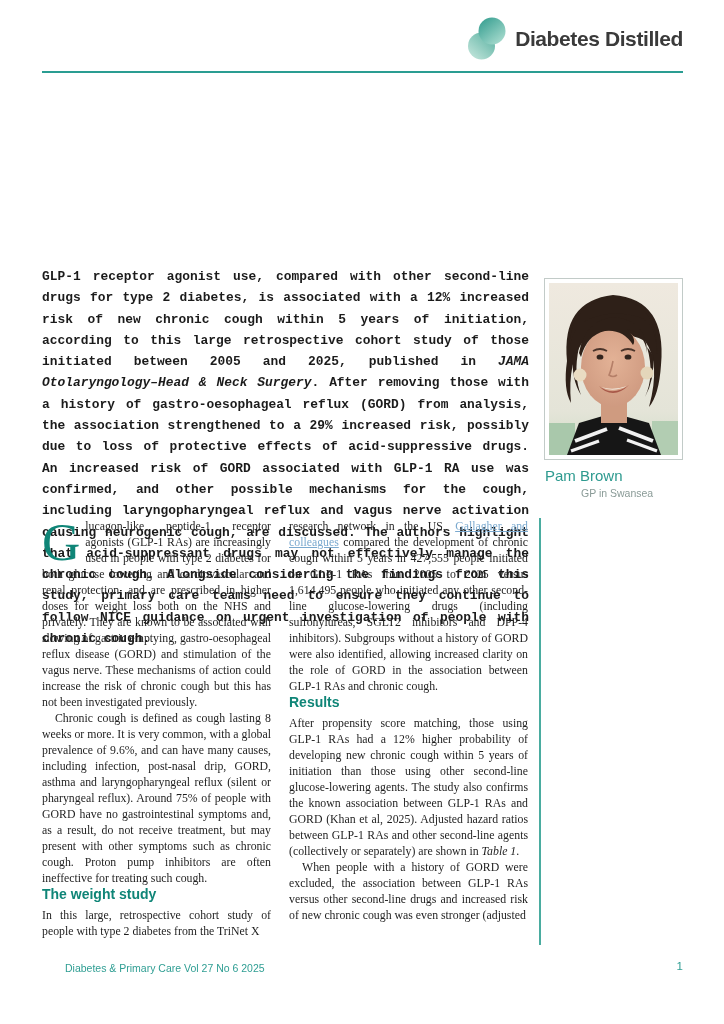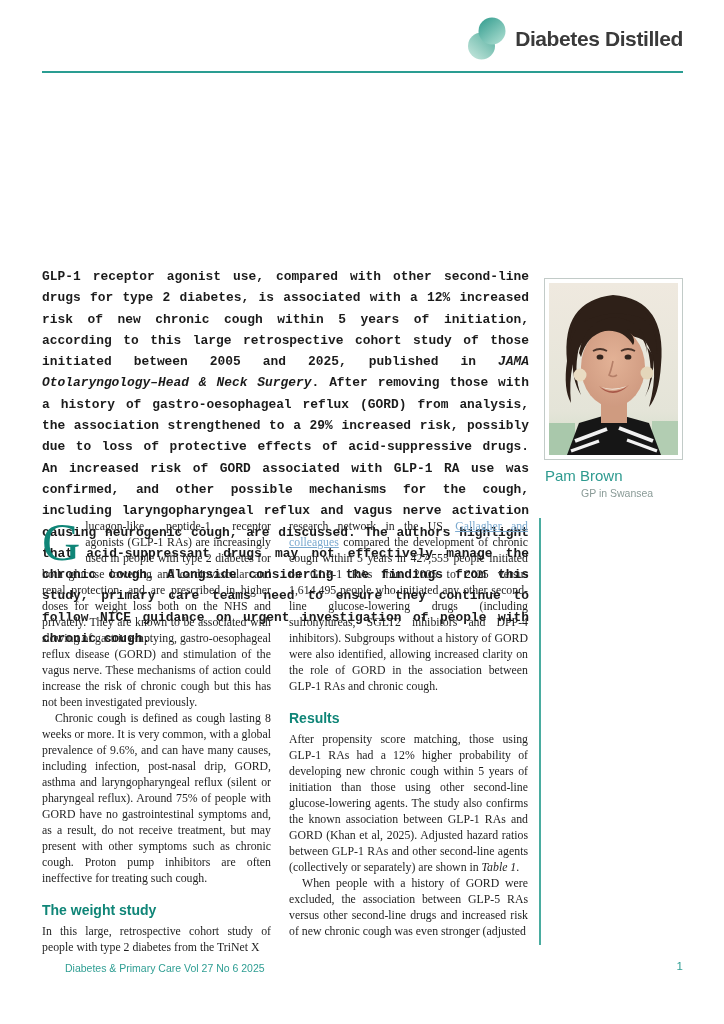--- a/index.html
+++ b/index.html
@@ -55,21 +55,21 @@
     font-family:"Liberation Serif", serif; font-size:11.8px; line-height:16px;
     text-align:justify; color:#1e1e1e;
   }
   .indent { text-indent:13px; }
   .dropcap {
     float:left; font-family:"Liberation Serif", serif; font-size:53px; line-height:42px;
     color:#0f8577; margin:3px 5px 0 0;
   }
   .subhead {
     font-family:"Liberation Sans", sans-serif; font-weight:bold; font-size:14px;
-    color:#0f8577; margin:16px 0 5px;
+    color:#0f8577; margin:0 0 5px;
   }
   .link { color:#7aa9cf; text-decoration:underline; cursor:pointer; }
   .divider-v { position:absolute; top:518px; left:539px; width:2px; height:427px; background:#4aaca0; }
   
   .footer-left {
     position:absolute; top:962px; left:42px;
     font-family:"Liberation Sans", sans-serif; font-size:10.5px; color:#2f9e93;padding-left:23px;
   }
   .footer-page {
     position:absolute; top:960px; right:41px;
@@ -165,21 +165,21 @@
     <p><span class="dropcap">G</span><span>lucagon-like peptide-1 receptor agonists (GLP-1 RAs) are increasingly used in people with type 2 diabetes for both glucose lowering and cardiovascular and renal protection, and are prescribed in higher doses for weight loss both on the NHS and privately. They are known to be associated with slowing of gastric emptying, gastro-oesophageal reflux disease (GORD) and stimulation of the vagus nerve. These mechanisms of action could increase the risk of chronic cough but this has not been investigated previously.</span></p>
     <p class="indent">Chronic cough is defined as cough lasting 8 weeks or more. It is very common, with a global prevalence of 9.6%, and can have many causes, including infection, post-nasal drip, GORD, asthma and laryngopharyngeal reflux (silent or pharyngeal reflux). Around 75% of people with GORD have no gastrointestinal symptoms and, as a result, do not receive treatment, but may present with other symptoms such as chronic cough. Proton pump inhibitors are often ineffective for treating such cough.</p>
     <h2 class="subhead">The weight study</h2>
     <p>In this large, retrospective cohort study of people with type 2 diabetes from the TriNet X</p>
   </div>
 
   <div class="col2 body-text">
     <p><span>research network in the US, </span><a class="link">Gallagher and colleagues</a><span> compared the development of chronic cough within 5 years in 427,555 people initiated on GLP-1 RAs from 2005 to 2025 versus 1,614,495 people who initiated any other second-line glucose-lowering drugs (including sulfonylureas, SGLT2 inhibitors and DPP-4 inhibitors). Subgroups without a history of GORD were also identified, allowing increased clarity on the role of GORD in the association between GLP-1 RAs and chronic cough.</span></p>
     <h2 class="subhead">Results</h2>
     <p><span>After propensity score matching, those using GLP-1 RAs had a 12% higher probability of developing new chronic cough within 5 years of initiation than those using other second-line glucose-lowering agents. The study also confirms the known association between GLP-1 RAs and GORD (Khan et al, 2025). Adjusted hazard ratios between GLP-1 RAs and other second-line agents (collectively or separately) are shown in </span><i>Table 1</i><span>.</span></p>
-    <p class="indent">When people with a history of GORD were excluded, the association between GLP-5 RAs versus other second-line drugs and increased risk of new chronic cough was even stronger (adjusted</p>
+    <p class="indent">When people with a history of GORD were excluded, the association between GLP-1 RAs versus other second-line drugs and increased risk of new chronic cough was even stronger (adjusted</p>
   </div>
 
   <div class="divider-v"></div>
 
 
   <div class="footer-left">Diabetes &amp; Primary Care Vol 27 No 6 2025</div>
   <div class="footer-page">1</div>
 
 </div>
 

